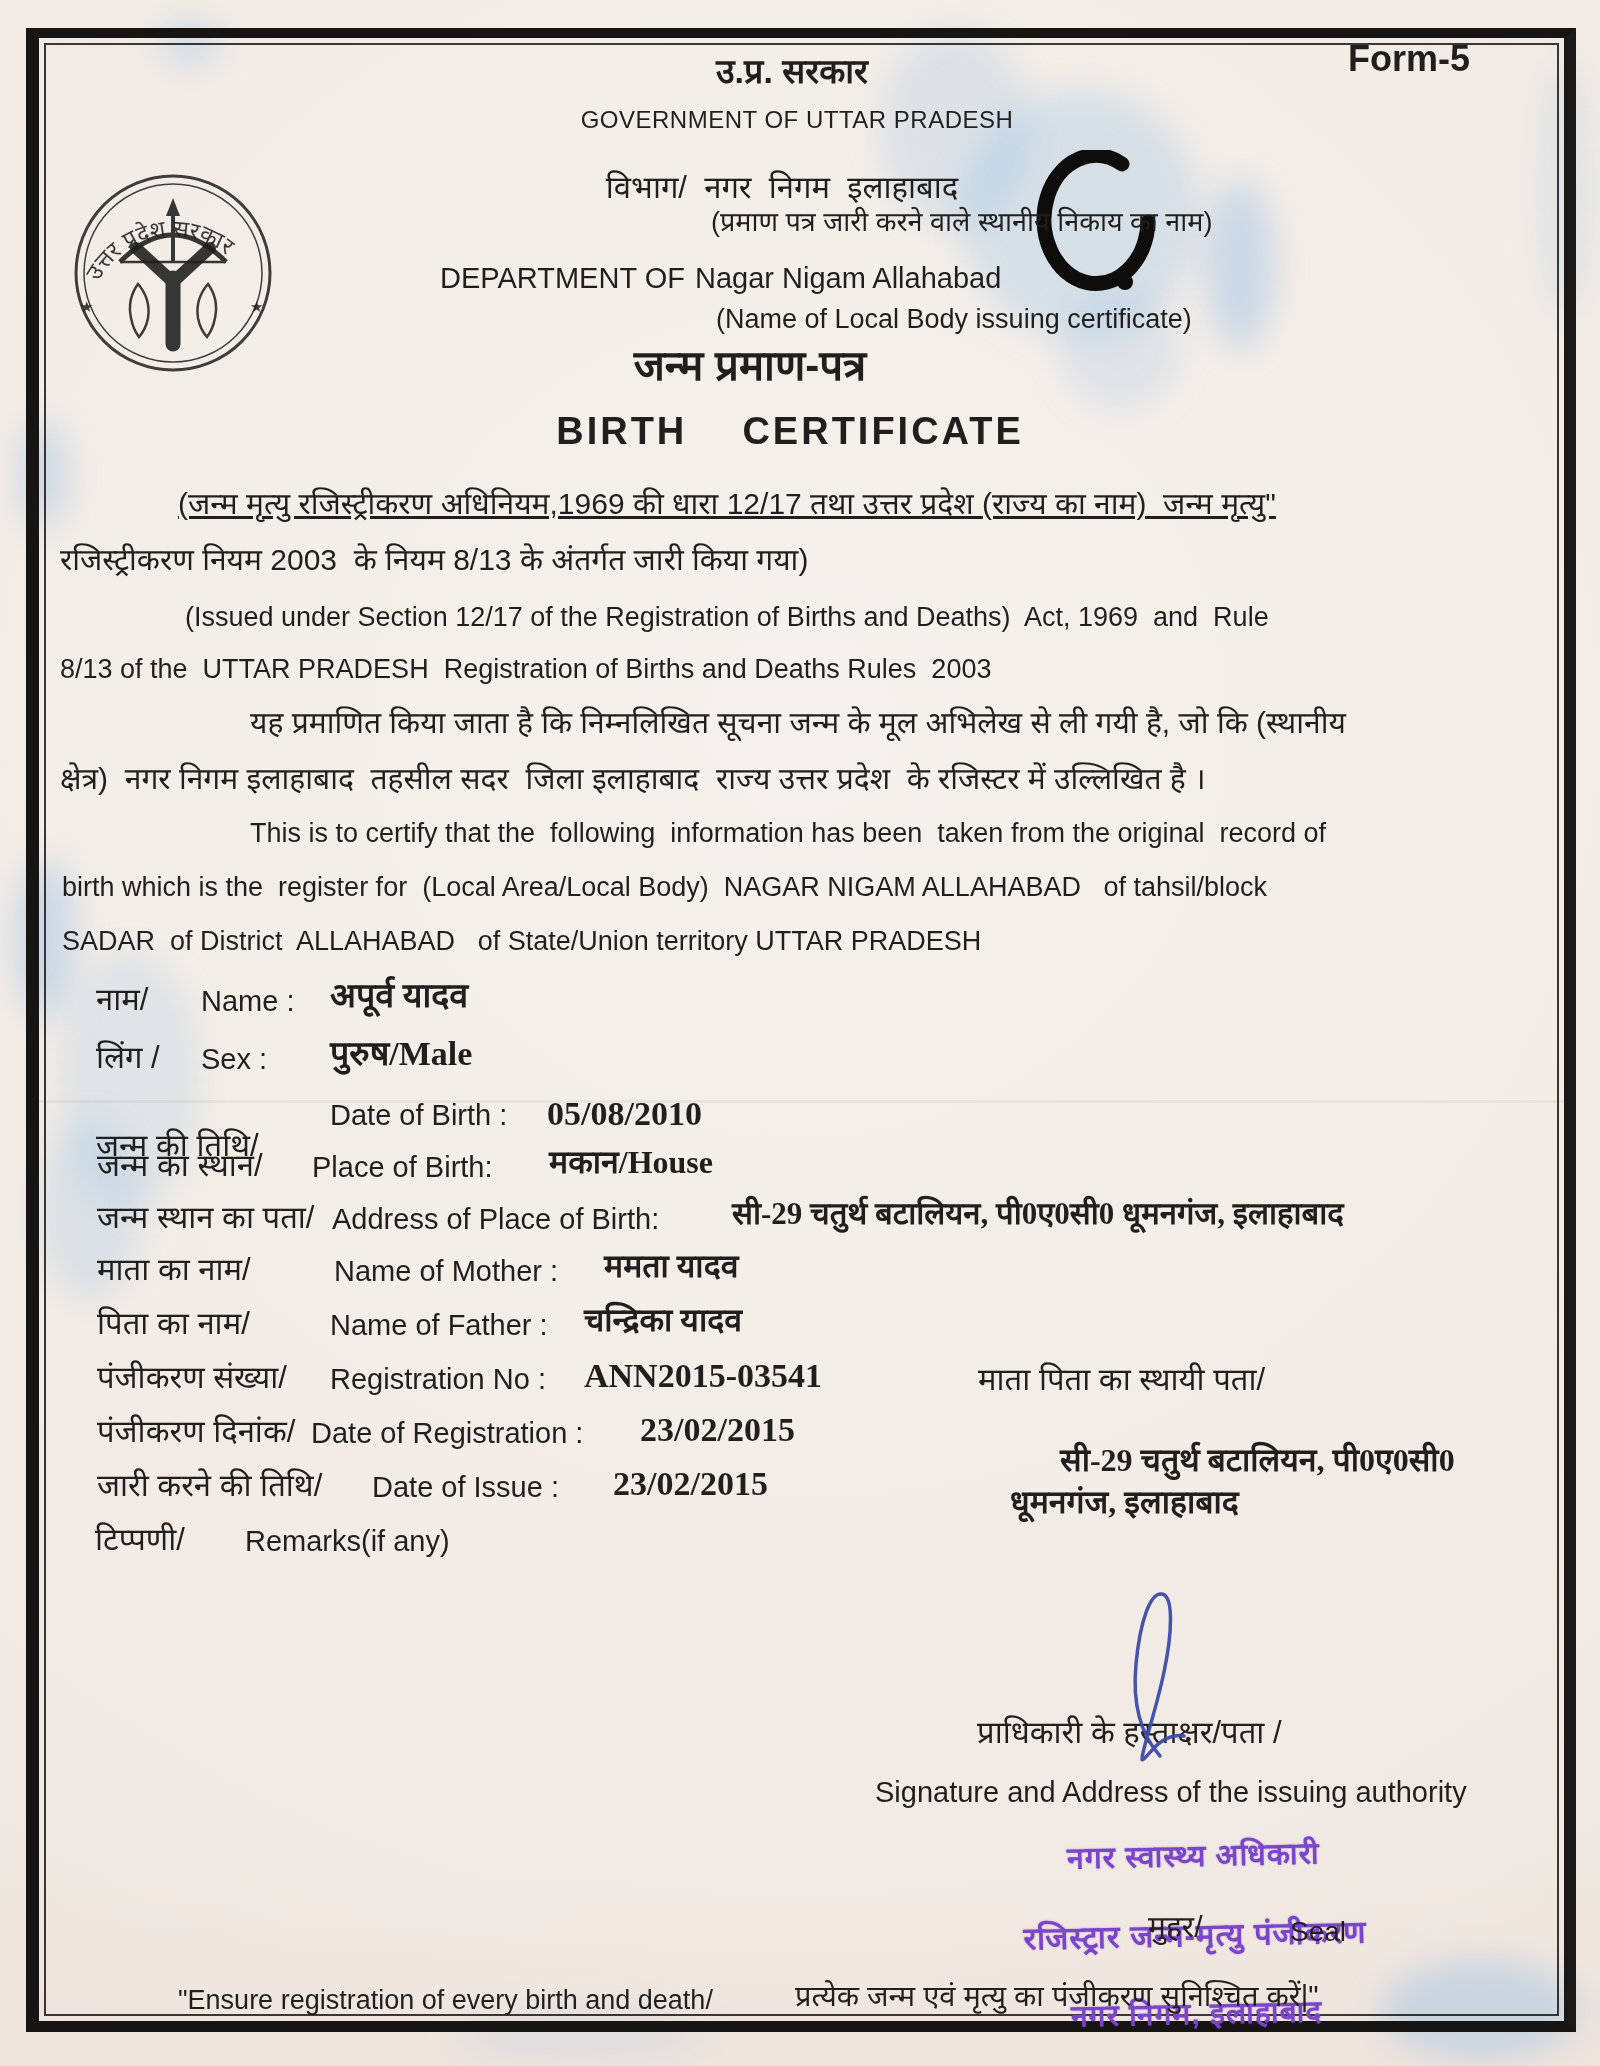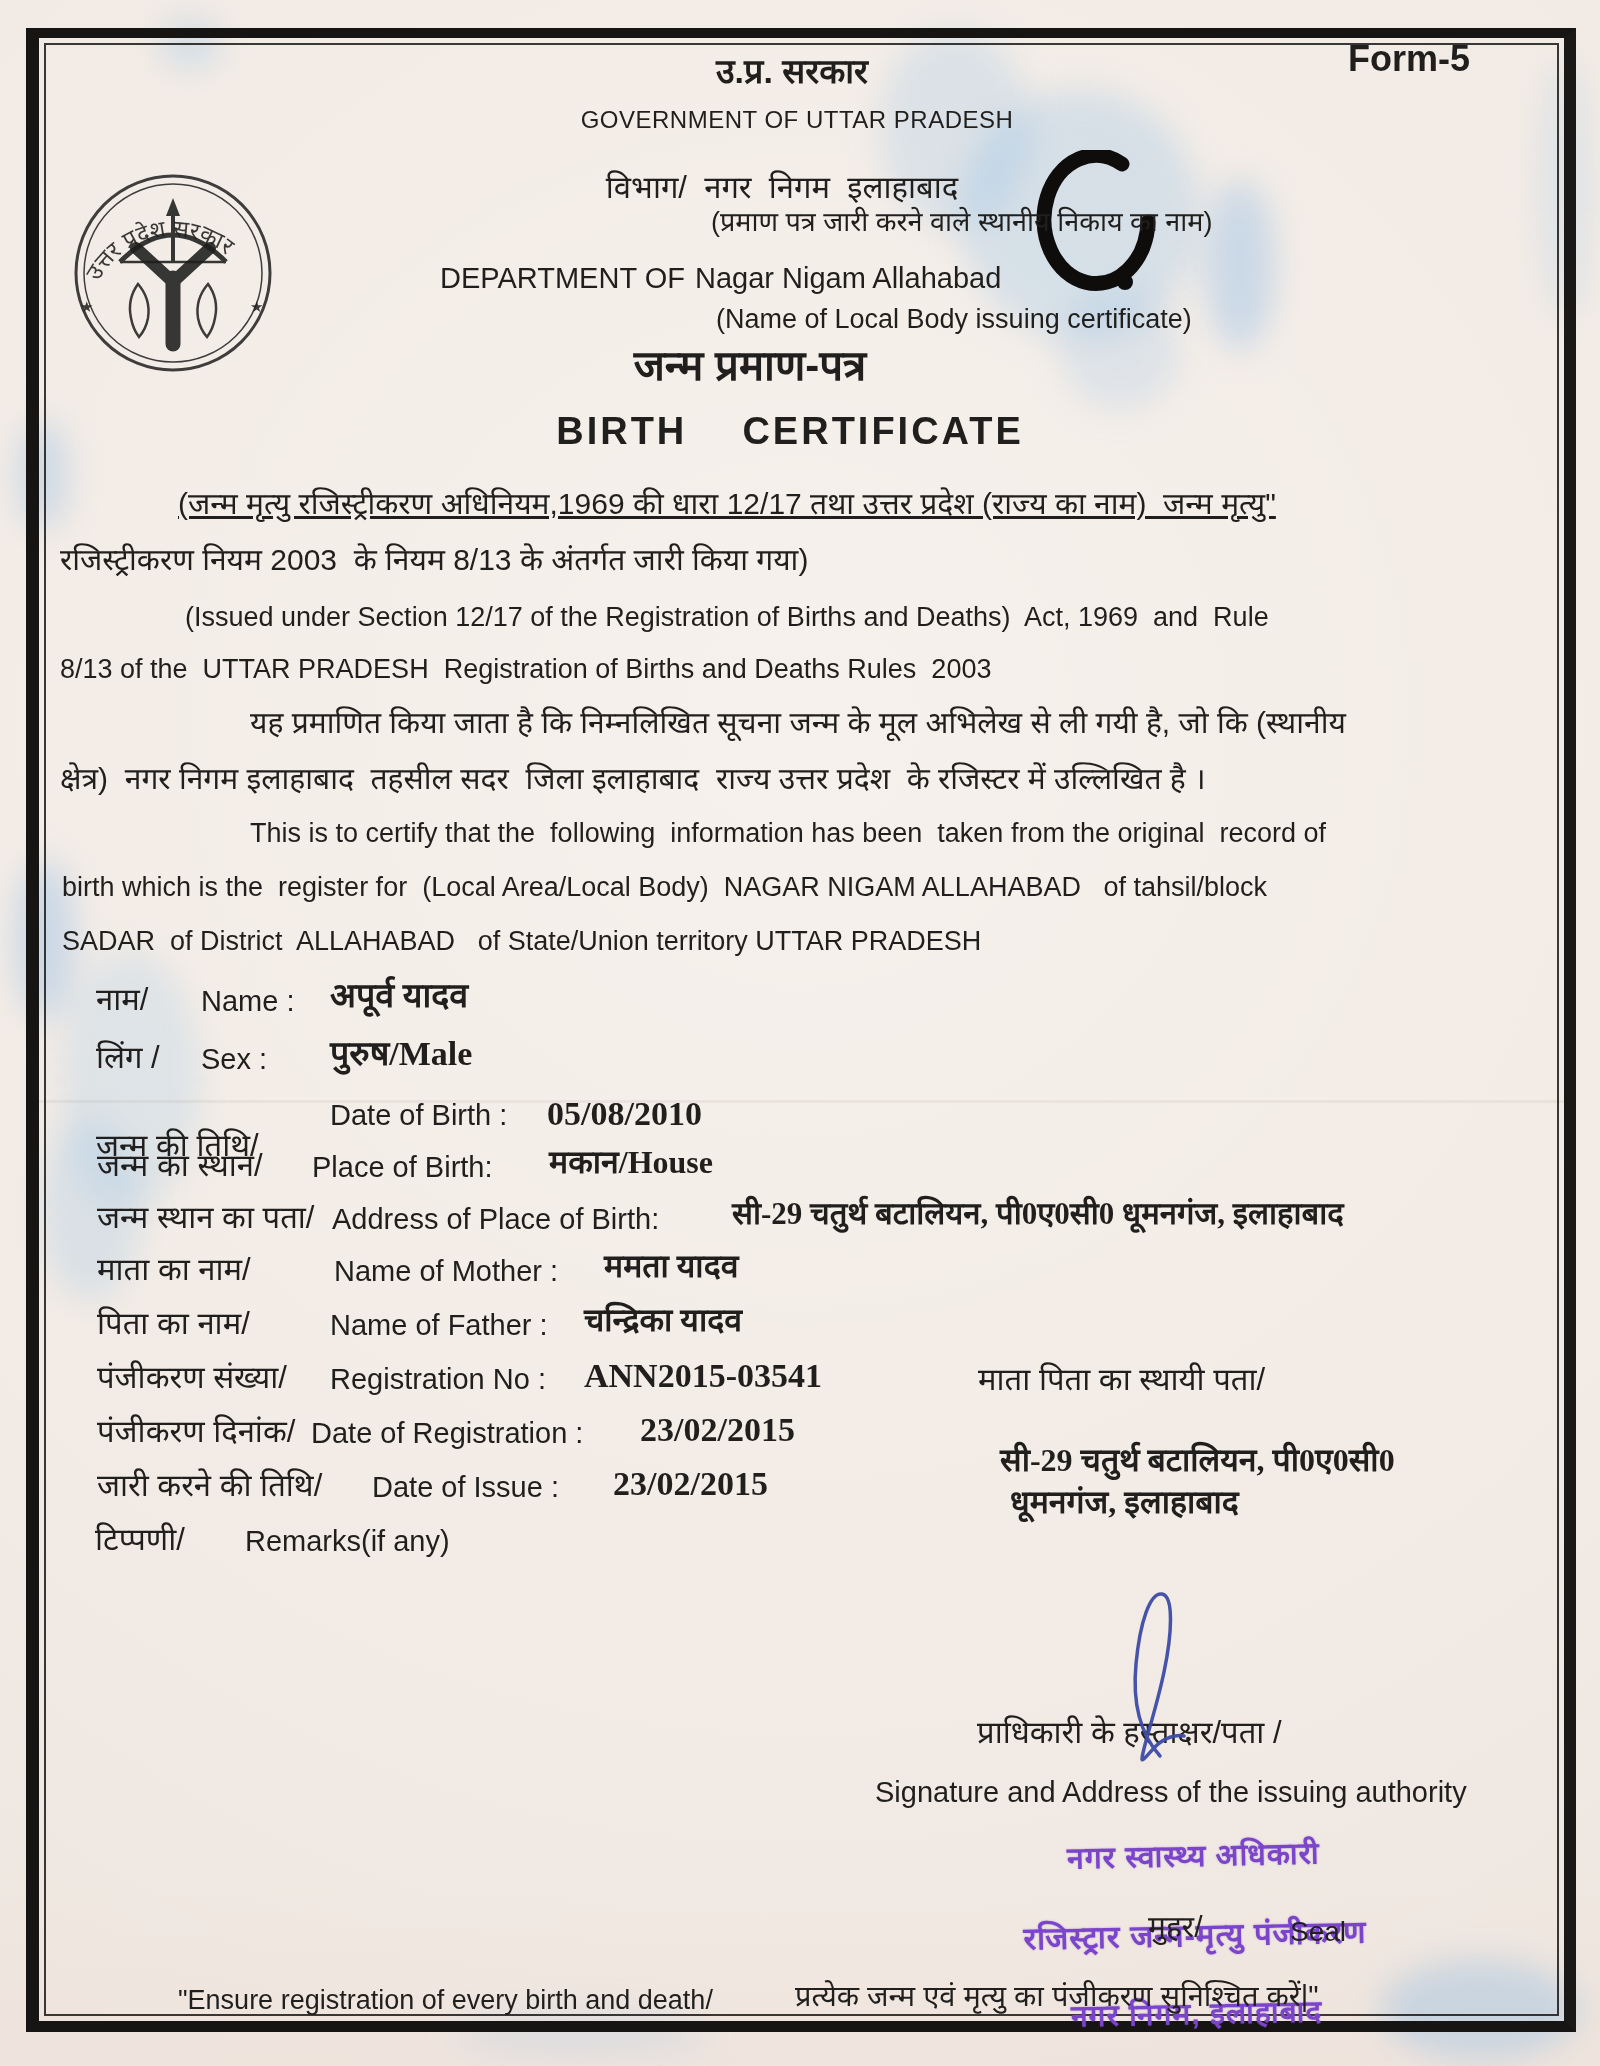--- a/index.html
+++ b/index.html
@@ -150,21 +150,21 @@
     <span class="abs val" style="left:640px;top:1410px;">23/02/2015</span>
 
     <span class="abs hi lh" style="left:97px;top:1468px;">जारी करने की तिथि/</span>
     <span class="abs en le" style="left:372px;top:1471px;">Date of Issue :</span>
     <span class="abs val" style="left:613px;top:1464px;">23/02/2015</span>
 
     <span class="abs hi lh" style="left:95px;top:1522px;">टिप्पणी/</span>
     <span class="abs en le" style="left:245px;top:1525px;">Remarks(if any)</span>
 
     <div class="abs hi lh" style="left:978px;top:1362px;">माता पिता का स्थायी पता/</div>
-    <div class="abs val" style="left:1000px;top:1442px;font-size:32px;">सी-29 चतुर्थ बटालियन, पी0ए0सी0</div>
+    <div class="abs val" style="left:1060px;top:1442px;font-size:32px;">सी-29 चतुर्थ बटालियन, पी0ए0सी0</div>
     <div class="abs val" style="left:1010px;top:1484px;font-size:32px;">धूमनगंज, इलाहाबाद</div>
 
     <div class="abs hi" style="left:977px;top:1715px;font-size:31px;">प्राधिकारी के हस्ताक्षर/पता /</div>
     <div class="abs en" style="left:875px;top:1776px;font-size:29px;">Signature and Address of the issuing authority</div>
     <svg class="abs" style="left:1126px;top:1586px;" width="70" height="185" viewBox="0 0 70 185">
       <path d="M 34,170 C 16,150 6,120 10,78 C 14,36 24,6 36,8 C 48,10 46,48 38,86 C 30,124 18,158 16,172 C 15,178 22,168 30,160 C 38,152 50,148 58,150" fill="none" stroke="#3c4ba5" stroke-width="3.5" stroke-linecap="round" opacity="0.95"></path>
     </svg>
 
     <div class="abs ctr" style="left:985px;top:1802px;width:420px;transform:rotate(-1.2deg);">
       <div class="hi stamp" style="font-size:30px;margin-bottom:8px;">नगर स्वास्थ्य अधिकारी</div>

